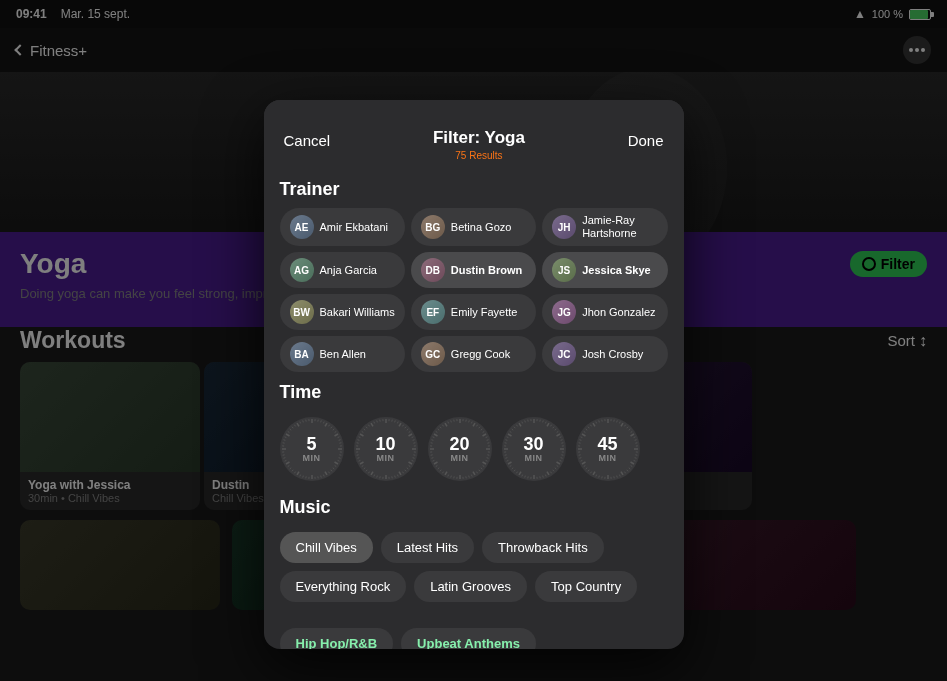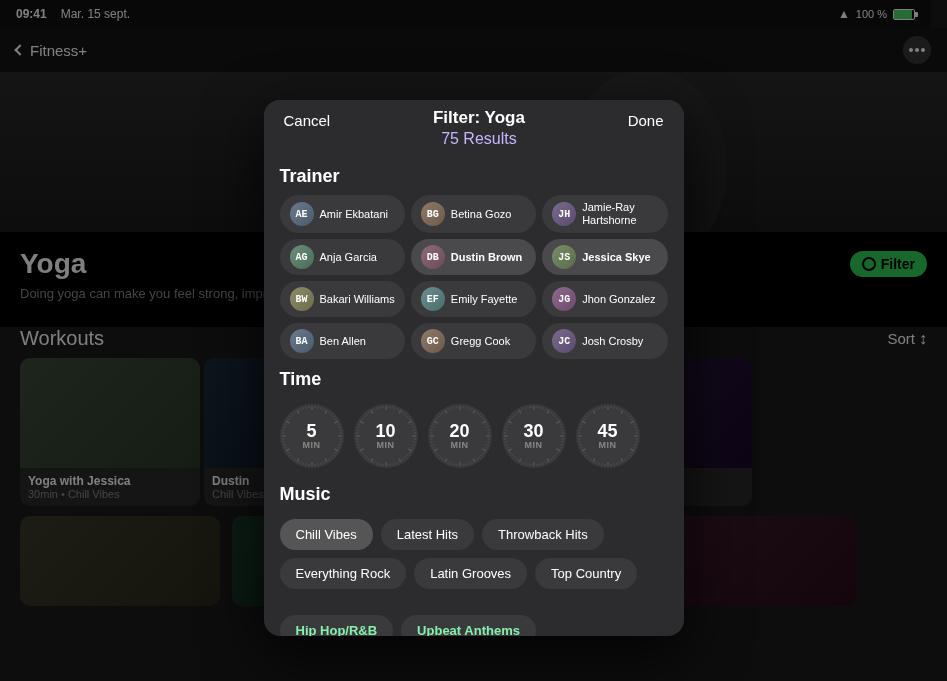--- a/index.html
+++ b/index.html
@@ -10,21 +10,21 @@
       font-family: -apple-system, BlinkMacSystemFont, 'SF Pro Display', 'Helvetica Neue', sans-serif;
       overflow: hidden;
       position: relative;
     }
 
     
     .status-bar {
       position: absolute;
       top: 0;
       left: 0;
-      right: 16px;
+      right: 0;
       height: 28px;
       background: #111;
       display: flex;
       align-items: center;
       justify-content: space-between;
       padding: 0 16px;
       z-index: 10;
     }
     .status-time {
       font-size: 12px;
@@ -143,21 +143,21 @@
       width: 200px;
       height: 160px;
       background: linear-gradient(135deg, #3a3a3a, #2a2a2a);
       clip-path: ellipse(80px 100px at 50% 60%);
       opacity: 0.5;
     }
 
     
     .yoga-section {
       padding: 16px 20px;
-      background: #000000;
+      background: #4c1d95;
     }
     .yoga-title-row {
       display: flex;
       align-items: center;
       justify-content: space-between;
       margin-bottom: 6px;
     }
     .yoga-title {
       font-size: 28px;
       font-weight: 700;
@@ -191,22 +191,22 @@
 
     
     .workouts-row {
       display: flex;
       align-items: center;
       justify-content: space-between;
       padding: 0 20px;
       margin-bottom: 8px;
     }
     .workouts-label {
-      font-size: 20px;
-      font-weight: 400;
+      font-size: 23px;
+      font-weight: 700;
       color: #fff;
     }
     .sort-btn {
       color: #fff;
       font-size: 15px;
       cursor: pointer;
       display: flex;
       align-items: center;
       gap: 4px;
     }
@@ -294,21 +294,21 @@
       width: 420px;
       background: #2c2c2e;
       border-radius: 16px;
       z-index: 30;
       overflow: hidden;
       box-shadow: 0 20px 60px rgba(0,0,0,0.8);
     }
 
     
     .modal-header {
-      padding: 8px 20px 8px;
+      padding: 28px 20px 8px;
       display: flex;
       align-items: flex-start;
       justify-content: space-between;
       background: #2c2c2e;
     }
     .modal-cancel {
       color: #fff;
       font-size: 15px;
       cursor: pointer;
       font-weight: 400;
@@ -317,22 +317,22 @@
     .modal-title-block {
       text-align: center;
       flex: 1;
     }
     .modal-title {
       font-size: 17px;
       font-weight: 600;
       color: #fff;
     }
     .modal-subtitle {
-      font-size: 16px;
-      color: #c4b5fd;
+      font-size: 10px;
+      color: #f97316;
       margin-top: 2px;
     }
     .modal-done {
       color: #fff;
       font-size: 15px;
       font-weight: 400;
       cursor: pointer;
       padding-top: 4px;
     }
 
@@ -376,21 +376,20 @@
       border-radius: 50%;
       background: #555;
       flex-shrink: 0;
       overflow: hidden;
       display: flex;
       align-items: center;
       justify-content: center;
       font-size: 10px;
       color: #fff;
       font-weight: 600;
-      font-family: Liberation Mono, monospace;
     }
     .trainer-name {
       font-size: 11px;
       color: #fff;
       font-weight: 500;
       line-height: 1.2;
     }
     .trainer-name.bold {
       font-weight: 700;
     }

